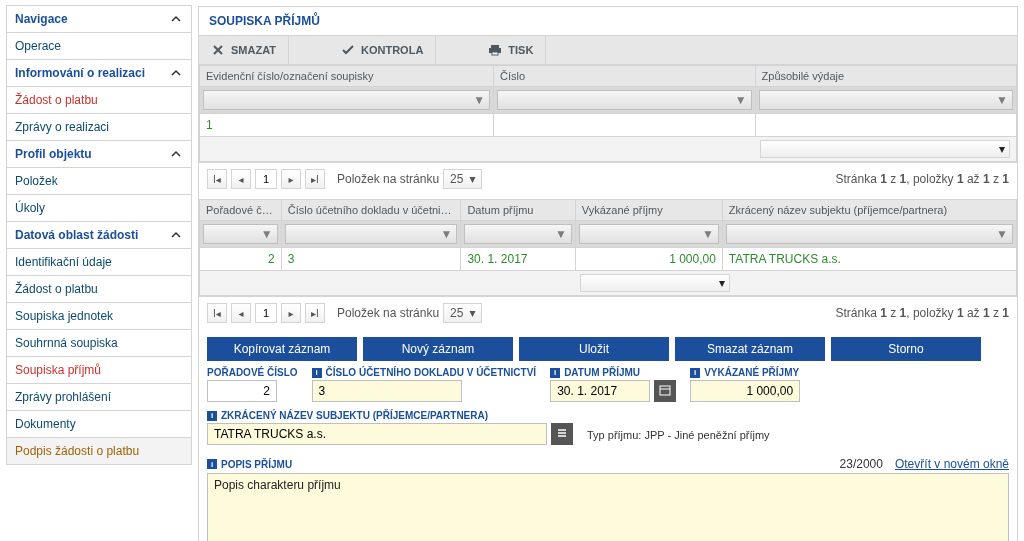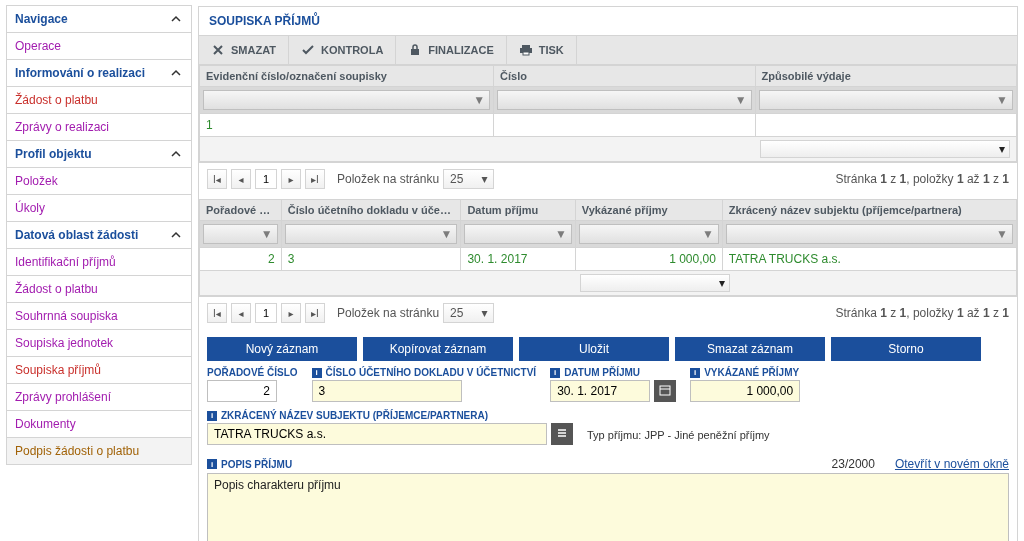--- a/index.html
+++ b/index.html
@@ -41,21 +41,21 @@
     display: flex;
     justify-content: space-between;
     align-items: flex-end;
     margin-top: -1px;
   }
   .nav-section-header {
     font-weight: bold;
     color: var(--blue);
   }
   .nav-item {
-    color: #a21caf;
+    color: #0c4a6e;
   }
   .nav-item.red { color: var(--red); }
   .nav-item.active { color: var(--red); }
   .nav-item.disabled { color: #a16207; background: var(--gray-bg-light); }
   .chevron {
     width: 14px; height: 14px;
     display: inline-flex; align-items:center; justify-content:center;
   }
   .chevron svg { stroke:#333; }
   
@@ -69,20 +69,21 @@
   .panel-title {
     padding: 7px 10px;
     font-weight: bold;
     color: var(--blue);
     border-bottom: 1px solid var(--gray-border);
   }
   .toolbar {
     display: flex;
     background: var(--header-bg);
     border-bottom: 1px solid var(--gray-border);
+    gap: 40px;
   }
   .toolbar-item {
     display: flex;
     align-items: center;
     gap: 6px;
     padding: 7px 12px;
     border-right: 1px solid var(--gray-border);
     font-weight: bold;
     color: var(--header-text);
     font-size: 11px;
@@ -98,21 +99,21 @@
     border: 1px solid var(--gray-border);
     padding: 4px 6px;
     text-align: left;
     overflow: hidden;
     text-overflow: ellipsis;
     white-space: nowrap;
   }
   .grid th {
     background: var(--header-bg);
     color: var(--header-text);
-    font-weight: bold;
+    font-weight: normal;
     font-size: 11px;
   }
   .grid tr.filter-row td {
     background: #d9d9d9;
     padding: 3px;
   }
   .filter-input {
     width: 100%;
     height: 20px;
     border: 1px solid #bfbfbf;
@@ -150,21 +151,21 @@
   }
   .pager-page {
     width: 22px; height: 20px;
     border: 1px solid var(--gray-border);
     text-align: center;
     font-size: 11px;
   }
   .select-small {
     height:20px; border:1px solid var(--gray-border);
     background: linear-gradient(#fff,#f0f0f0);
-    display:inline-flex; align-items:center; padding:0 6px; gap:18px;
+    display:inline-flex; align-items:center; padding:0 6px; gap:6px;
   }
   
   .btn-bar {
     display:flex; gap:6px; padding:8px 8px 4px 8px; flex-wrap: wrap;
   }
   .btn {
     background: var(--blue);
     color:#fff;
     border:none;
     padding: 5px 0;
@@ -203,21 +204,21 @@
     background:#555; border:none;
     display:inline-flex; align-items:center; justify-content:center;
     color:#fff;
   }
   .field-inline { display:flex; align-items:flex-end; gap:4px; }
   .static-text { font-size:11px; color:#333; padding-bottom:4px; }
   .desc-row {
     display:flex; justify-content:space-between; align-items:center;
     padding: 6px 8px 2px 8px;
   }
-  .desc-row .right { display:flex; gap:20px; color:#333; }
+  .desc-row .right { display:flex; gap:12px; color:#333; }
   .link { color: var(--blue); text-decoration: underline; cursor:pointer; }
   .textarea {
     margin: 0 8px 8px 8px;
     border:1px solid #bfbfbf;
     background: var(--yellow);
     height: 84px;
     padding:4px 6px;
     font-size:12px;
   }
   .strong { font-weight: bold; }
@@ -272,30 +273,30 @@
 
     <div class="nav-section-header">
       <span>Datová oblast žádosti</span>
       <span class="chevron">
           <svg width="12" height="12" viewBox="0 0 12 12" fill="none">
             <path d="M2 8 L6 4 L10 8" stroke-width="1.5"></path>
           </svg>
         </span>
     </div>
     <div class="nav-item">
-        <span>Identifikační příjmů</span>
+        <span>Identifikační údaje</span>
       </div>
     <div class="nav-item">
         <span>Žádost o platbu</span>
       </div>
     <div class="nav-item">
+        <span>Soupiska jednotek</span>
+      </div>
+    <div class="nav-item">
         <span>Souhrnná soupiska</span>
-      </div>
-    <div class="nav-item">
-        <span>Soupiska jednotek</span>
       </div>
     <div class="nav-item active">
         <span>Soupiska příjmů</span>
       </div>
     <div class="nav-item">
         <span>Zprávy prohlášení</span>
       </div>
     <div class="nav-item">
         <span>Dokumenty</span>
       </div>
@@ -316,29 +317,20 @@
           </span>
         <span>SMAZAT</span>
       </div>
       <div class="toolbar-item">
         <span class="icon">
             <svg width="14" height="12" viewBox="0 0 14 12">
               <path d="M2 6 L5 9 L12 2" stroke="#4e5861" stroke-width="2" fill="none"></path>
             </svg>
           </span>
         <span>KONTROLA</span>
-      </div>
-      <div class="toolbar-item">
-        <span class="icon">
-            <svg width="12" height="12" viewBox="0 0 12 12">
-              <rect x="2" y="5" width="8" height="6" fill="#4e5861"></rect>
-              <path d="M4 5 V3 a2 2 0 0 1 4 0 V5" stroke="#4e5861" fill="none" stroke-width="1.5"></path>
-            </svg>
-          </span>
-        <span>FINALIZACE</span>
       </div>
       <div class="toolbar-item">
         <span class="icon">
             <svg width="14" height="12" viewBox="0 0 14 12">
               <rect x="3" y="1" width="8" height="3" fill="#4e5861"></rect>
               <rect x="1" y="4" width="12" height="5" fill="#4e5861"></rect>
               <rect x="4" y="8" width="6" height="3" fill="#fff" stroke="#4e5861"></rect>
             </svg>
           </span>
         <span>TISK</span>
@@ -477,22 +469,22 @@
             <span>25</span>
             <span>▾</span>
           </span>
       </div>
       <div>
         <span>Stránka </span><span class="strong">1</span><span> z </span><span class="strong">1</span><span>, položky </span><span class="strong">1</span><span> až </span><span class="strong">1</span><span> z </span><span class="strong">1</span>
       </div>
     </div>
 
     <div class="btn-bar">
+      <button class="btn">Kopírovat záznam</button>
       <button class="btn">Nový záznam</button>
-      <button class="btn">Kopírovat záznam</button>
       <button class="btn">Uložit</button>
       <button class="btn">Smazat záznam</button>
       <button class="btn">Storno</button>
     </div>
 
     <div class="form-row">
       <div class="form-field">
         <span class="field-label">POŘADOVÉ ČÍSLO</span>
         <input class="input-box white input-right" style="width: 70px;" value="2">
       </div>

